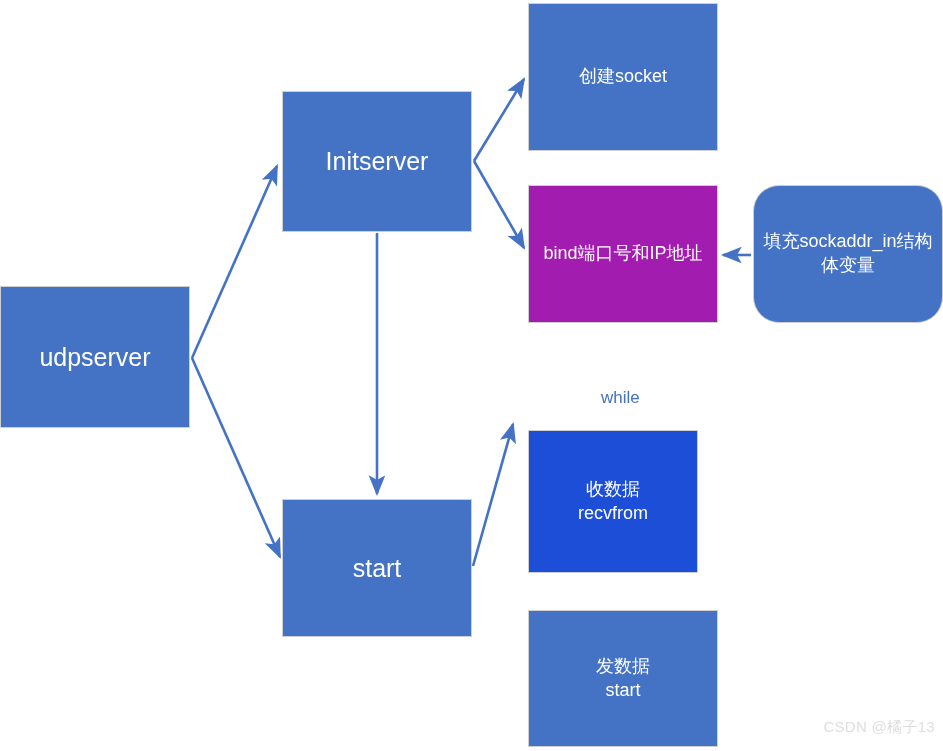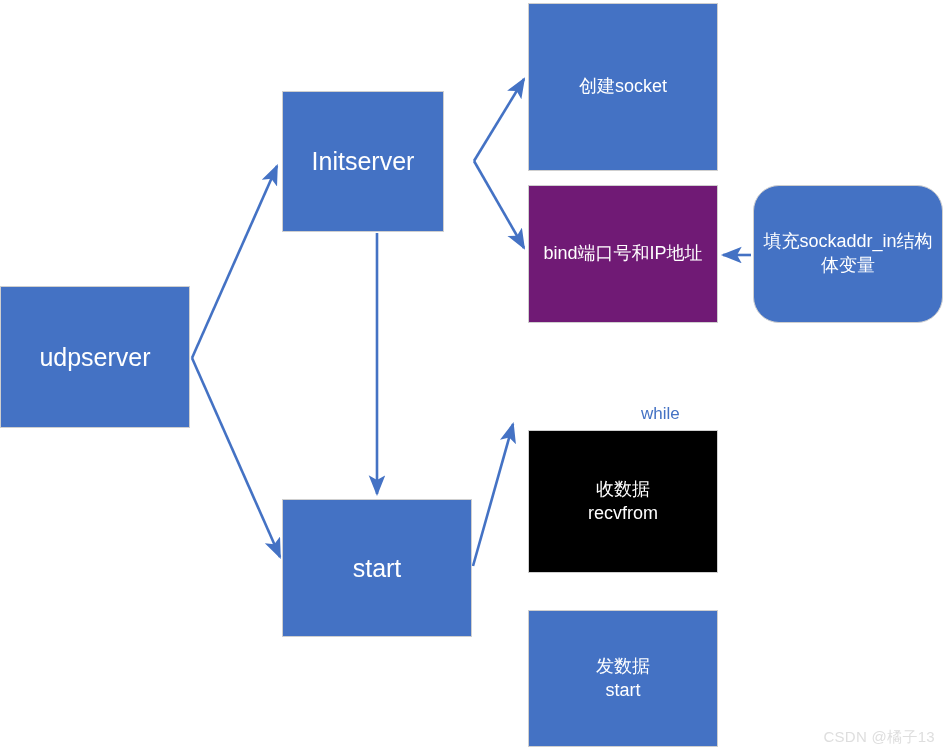--- a/index.html
+++ b/index.html
@@ -49,21 +49,21 @@
   .size-md  { font-size: 18px; }
   .edge-label {
     position: absolute;
     color: #4472C4;
     font-size: 17px;
     white-space: nowrap;
   }
   .watermark {
     position: absolute;
     right: 8px;
-    bottom: 4px;
+    bottom: 14px;
     color: #dedede;
     font-size: 15px;
     letter-spacing: 0.3px;
     white-space: nowrap;
   }
 </style>
 </head>
 <body>
 
 <div id="diagram-root">
@@ -82,43 +82,43 @@
         <path d="M 377 233 L 377 494" stroke="#4472C4" marker-end="url(#arrowhead)"></path>
         <path d="M 751 255 L 723 255" stroke="#4472C4" marker-end="url(#arrowhead)"></path>
         <path d="M 473 566 L 513 424" stroke="#4472C4" marker-end="url(#arrowhead)"></path>
       </g>
   </svg>
 
   <div id="node-layer">
       <div class="node-box" style="left: 0px; top: 286px; width: 190px; height: 142px; background: rgb(68, 114, 196); border-color: rgb(207, 207, 207);">
         <span class="node-label size-lg">udpserver</span>
       </div>
-      <div class="node-box" style="left: 282px; top: 91px; width: 162px; height: 141px; background: rgb(68, 114, 196); border-color: rgb(207, 207, 207);">
+      <div class="node-box" style="left: 282px; top: 91px; width: 190px; height: 141px; background: rgb(68, 114, 196); border-color: rgb(207, 207, 207);">
         <span class="node-label size-lg">Initserver</span>
       </div>
-      <div class="node-box" style="left: 528px; top: 3px; width: 190px; height: 168px; background: rgb(68, 114, 196); border-color: rgb(207, 207, 207);">
+      <div class="node-box" style="left: 528px; top: 3px; width: 190px; height: 148px; background: rgb(68, 114, 196); border-color: rgb(207, 207, 207);">
         <span class="node-label size-md">创建socket</span>
       </div>
-      <div class="node-box" style="left: 528px; top: 185px; width: 190px; height: 138px; background: #701a75; border-color: rgb(207, 207, 207);">
+      <div class="node-box" style="left: 528px; top: 185px; width: 190px; height: 138px; background: #a21caf; border-color: rgb(207, 207, 207);">
         <span class="node-label size-md">bind端口号和IP地址</span>
       </div>
       <div class="node-box" style="left: 753px; top: 185px; width: 190px; height: 138px; background: rgb(68, 114, 196); border-color: rgb(207, 207, 207); border-radius: 26px;">
         <span class="node-label size-md">填充sockaddr_in结构体变量</span>
       </div>
       <div class="node-box" style="left: 282px; top: 499px; width: 190px; height: 138px; background: rgb(68, 114, 196); border-color: rgb(207, 207, 207); justify-content: flex-end;">
         <span class="node-label size-lg">start</span>
       </div>
-      <div class="node-box" style="left: 528px; top: 430px; width: 190px; height: 143px; background: #000000; border-color: rgb(207, 207, 207);">
+      <div class="node-box" style="left: 528px; top: 430px; width: 170px; height: 143px; background: #1d4ed8; border-color: rgb(207, 207, 207);">
         <span class="node-label size-md">收数据
 recvfrom</span>
       </div>
       <div class="node-box" style="left: 528px; top: 610px; width: 190px; height: 137px; background: rgb(68, 114, 196); border-color: rgb(207, 207, 207);">
         <span class="node-label size-md">发数据
 start</span>
       </div>
     </div>
 
   <div id="edge-label-layer">
-      <div class="edge-label" style="left: 601px; top: 404px; color: rgb(68, 114, 196); margin-left: 40px;">while</div>
+      <div class="edge-label" style="left: 601px; top: 388px; color: rgb(68, 114, 196);">while</div>
     </div>
 
   <div class="watermark">CSDN @橘子13</div>
 </div>
 
 </body></html>

